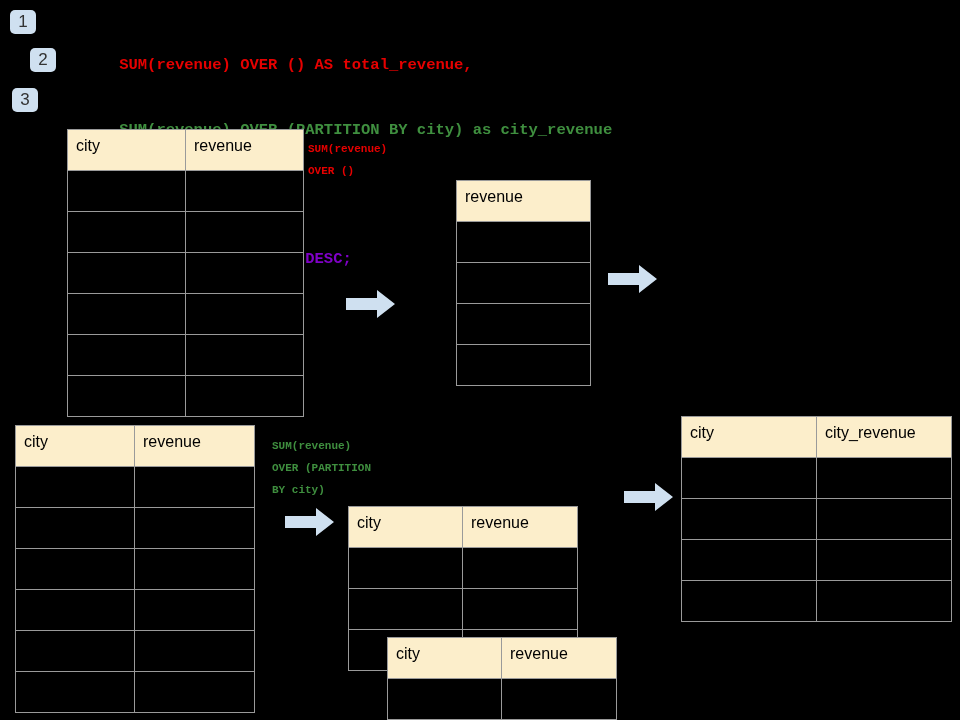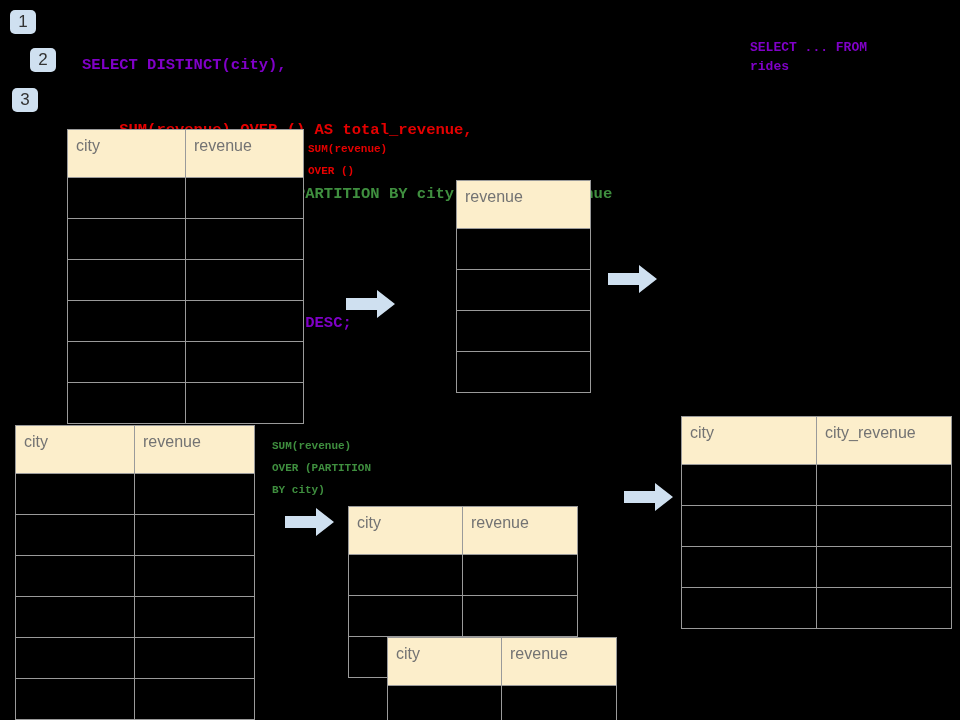--- a/index.html
+++ b/index.html
@@ -78,24 +78,24 @@
   }
   .tbl td, .tbl th {
     border: 1px solid #9a9a9a;
     padding: 0;
     margin: 0;
     font-weight: normal;
     text-align: left;
   }
   .tbl th {
     background: #fceecb;
-    color: #737373;
+    color: #000000;
     font-family: "Liberation Sans", sans-serif;
     font-size: 16px;
-    padding: 0 0 15px 8px;
+    padding: 0 0 8px 8px;
     height: 32px;
     vertical-align: middle;
   }
   .tbl td {
     background: #000000;
     height: 40px;
   }
 
   
   .arrow {
@@ -106,29 +106,26 @@
 </head>
 <body>
 
 <div id="canvas">
 
   <div class="step-badge" style="left:10px; top:10px;">1</div>
   <div class="step-badge" style="left:30px; top:48px;">2</div>
   <div class="step-badge" style="left:12px; top:88px;">3</div>
 
   <div class="sql-block" style="left:82px; top:12px;">
-    <div class="sql-line c-purple">SELECT DISTINCT(city),</div>
     <div class="sql-line c-red">    SUM(revenue) OVER () AS total_revenue,</div>
     <div class="sql-line c-green">    SUM(revenue) OVER (PARTITION BY city) as city_revenue</div>
     <div class="sql-line c-purple">  FROM rides</div>
     <div class="sql-line c-purple">  ORDER by city_revenue DESC;</div>
   </div>
 
-  <div class="sql-side" style="left:750px; top:38px;">SELECT ... FROM
-rides</div>
 
   <div class="annot annot-red" style="left:308px; top:138px;">SUM(revenue)
 OVER ()</div>
 
   <div class="annot annot-green" style="left:272px; top:435px;">SUM(revenue)
 OVER (PARTITION
 BY city)</div>
 
   <table class="tbl" style="left:67px; top:129px; width:236px;">
     <colgroup>

